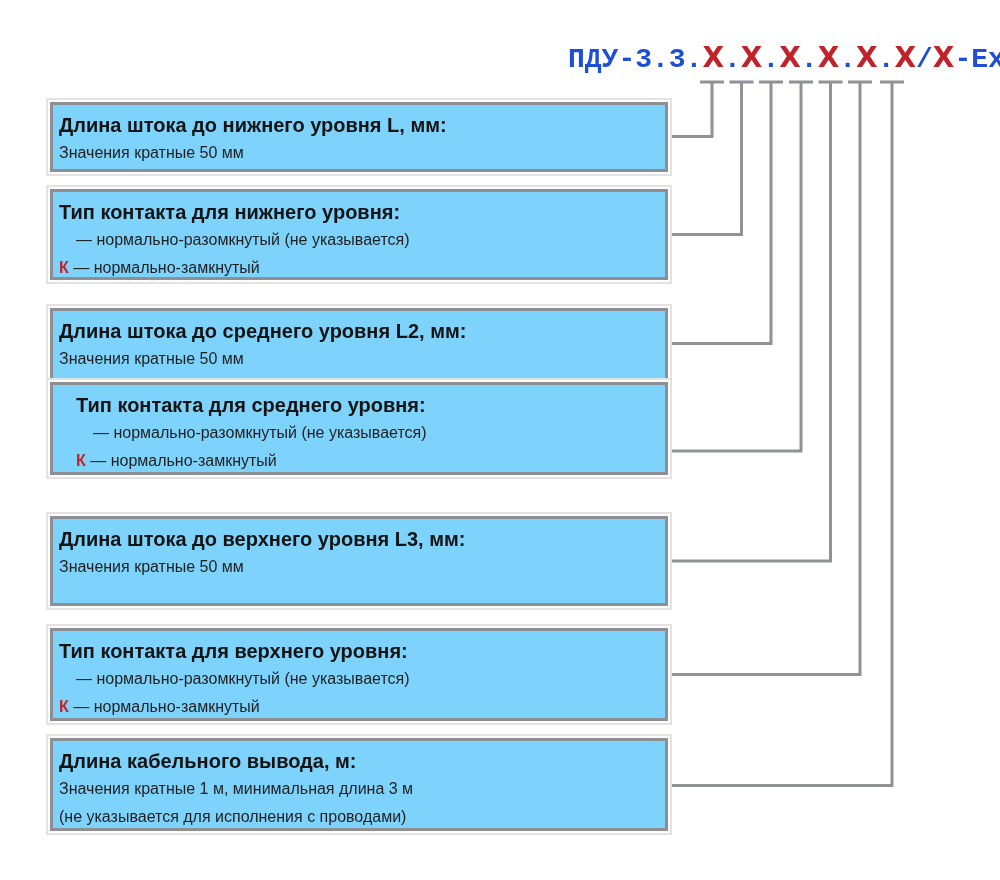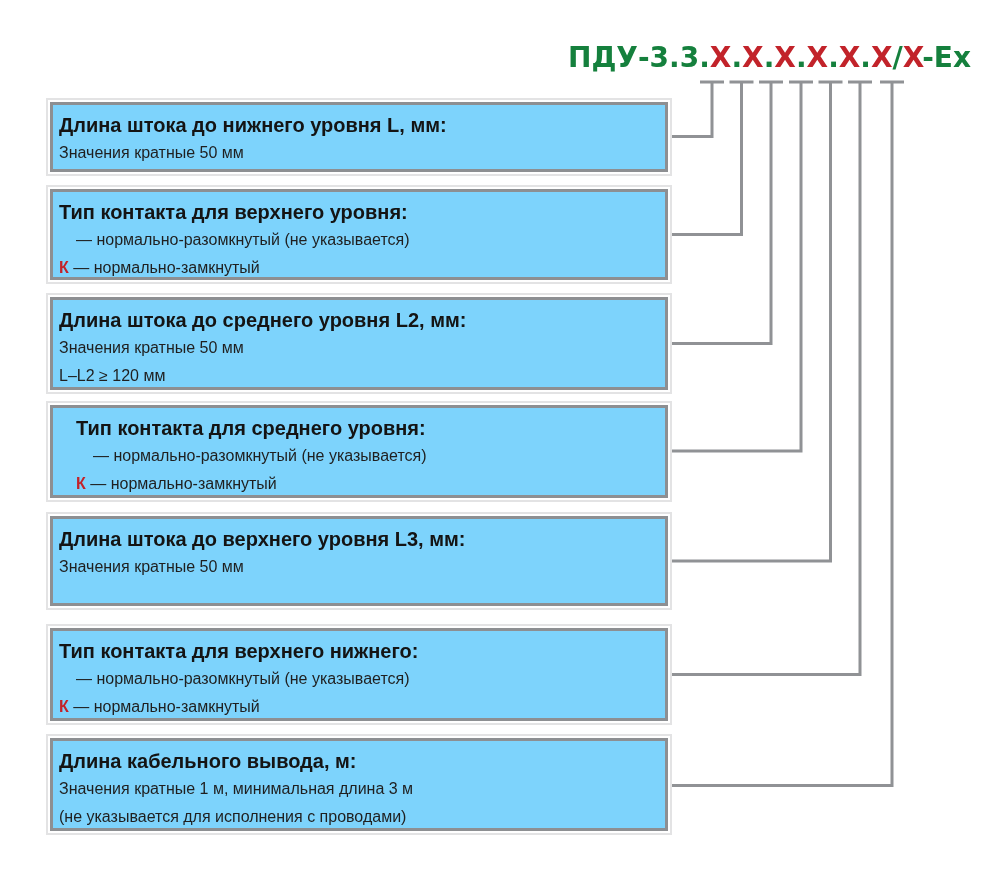--- a/index.html
+++ b/index.html
@@ -17,21 +17,21 @@
     margin:0;
     font-family:"DejaVu Sans", sans-serif;
     font-weight:bold;
     font-size:28px;
     line-height:1;
     letter-spacing:0;
     white-space:nowrap;
     color:#131313;
   }
   .code .seg-red{color:#c2232a;}
-  .code .seg-black{color:#15803d;}
+  .code .seg-black{color:#1d4ed8;font-family:Liberation Mono, monospace;}
   
   .connectors{
     position:absolute;left:0;top:0;
   }
   .connectors path{
     fill:none;
     stroke:#909295;
     stroke-width:3;
   }
   
@@ -39,22 +39,22 @@
     position:absolute;
     left:50px;width:618px;
     box-sizing:border-box;
     border:3px solid #8d8f92;
     box-shadow:0 0 0 2px #ffffff, 0 0 0 4px #e3e3e4;
     background:#7dd3fc;
     padding:6px 8px 0 6px;
   }
   .b1{top:102px;height:70px;}
   .b2{top:189px;height:91px;}
-  .b3{top:297px;height:93px;}
-  .b4{top:405px;height:93px;padding-left:23px;}
+  .b3{top:308px;height:93px;}
+  .b4{top:382px;height:93px;padding-left:23px;}
   .b5{top:516px;height:90px;}
   .b6{top:628px;height:93px;}
   .b7{top:738px;height:93px;}
   .box-heading{
     font-weight:bold;
     font-size:20px;
     line-height:28px;
     color:#141414;
     white-space:nowrap;
   }
@@ -83,21 +83,21 @@
     <path d="M848 82 H872 M860 82 V674.5 H666"></path>
     <path d="M880 82 H904 M892 82 V785.5 H666"></path>
   </svg>
 
   <div class="box b1">
     <div class="box-heading">Длина штока до нижнего уровня L, мм:</div>
     <div class="box-line"><span>Значения кратные 50 мм</span></div>
   </div>
 
   <div class="box b2">
-    <div class="box-heading">Тип контакта для верхнего уровня:</div>
+    <div class="box-heading">Тип контакта для нижнего уровня:</div>
     <div class="box-line indent"><span>— нормально-разомкнутый (не указывается)</span></div>
     <div class="box-line"><span class="red-key">К</span><span> — нормально-замкнутый</span></div>
   </div>
 
   <div class="box b3">
     <div class="box-heading">Длина штока до среднего уровня L2, мм:</div>
     <div class="box-line"><span>Значения кратные 50 мм</span></div>
     <div class="box-line"><span>L–L2 ≥ 120 мм</span></div>
   </div>
 
@@ -106,21 +106,21 @@
     <div class="box-line indent"><span>— нормально-разомкнутый (не указывается)</span></div>
     <div class="box-line"><span class="red-key">К</span><span> — нормально-замкнутый</span></div>
   </div>
 
   <div class="box b5">
     <div class="box-heading">Длина штока до верхнего уровня L3, мм:</div>
     <div class="box-line"><span>Значения кратные 50 мм</span></div>
   </div>
 
   <div class="box b6">
-    <div class="box-heading">Тип контакта для верхнего нижнего:</div>
+    <div class="box-heading">Тип контакта для верхнего уровня:</div>
     <div class="box-line indent"><span>— нормально-разомкнутый (не указывается)</span></div>
     <div class="box-line"><span class="red-key">К</span><span> — нормально-замкнутый</span></div>
   </div>
 
   <div class="box b7">
     <div class="box-heading">Длина кабельного вывода, м:</div>
     <div class="box-line"><span>Значения кратные 1 м, минимальная длина 3 м</span></div>
     <div class="box-line"><span>(не указывается для исполнения с проводами)</span></div>
   </div>
 

